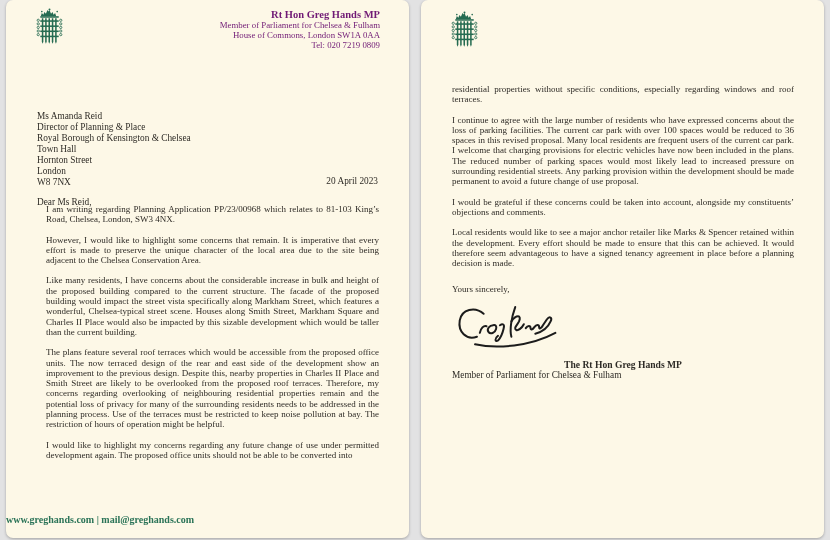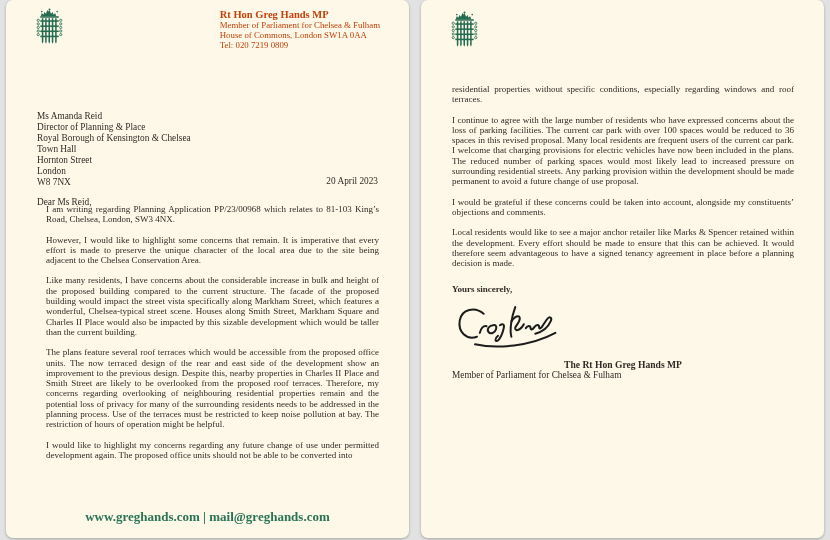--- a/index.html
+++ b/index.html
@@ -19,21 +19,21 @@
     box-shadow:0 1px 3px rgba(0,0,0,.28);
   }
   #page1 { left:6px; }
   #page2 { left:421px; }
   .crest {
     position:absolute; top:8px; left:28px;
     width:31px; height:43px;
   }
   .lh-block {
     position:absolute; top:9px; right:29px;
-    text-align:left; color:#c2410c;
+    text-align:right; color:#701a75;
   }
   .lh-name { font-weight:bold; font-size:10.5px; line-height:12px; }
   .lh-line { font-size:8.8px; line-height:9.8px; }
   .recipient {
     position:absolute; top:80px; left:31px;
     font-size:9.3px; line-height:11px;margin-top:31px;
   }
   .date {
     position:absolute; top:176px; right:31px;
     font-size:9.3px;
@@ -45,24 +45,24 @@
   .body {
     position:absolute; left:31px; right:30px;
     font-size:9px; line-height:10.3px;
     text-align:justify;
   }
   #body1 { top:204px;margin-left:9px; }
   #body2 { top:84px; }
   .body p { margin-bottom:10px; }
   .page-footer {
     position:absolute; bottom:13px; left:0; right:0;
-    text-align:center;
-    color:#2a7357; font-weight:bold; font-size:13px;
+    text-align:left;
+    color:#2a7357; font-weight:bold; font-size:10px;
   }
-  .closing { margin-top:16px; margin-bottom:4px;font-weight:bold; }
+  .closing { margin-top:16px; margin-bottom:4px; }
   .signature-svg { display:block; margin:2px 0 4px 2px; }
   .signer-name { font-weight:bold; font-size:9.6px; line-height:11px; text-align:center; }
   .signer-title { font-size:9.3px; line-height:11px; text-align:left; }
 </style>
 </head>
 <body>
 
 <svg width="0" height="0" style="position:absolute">
   <defs>
     <symbol id="portcullis" viewBox="0 0 60 84">

